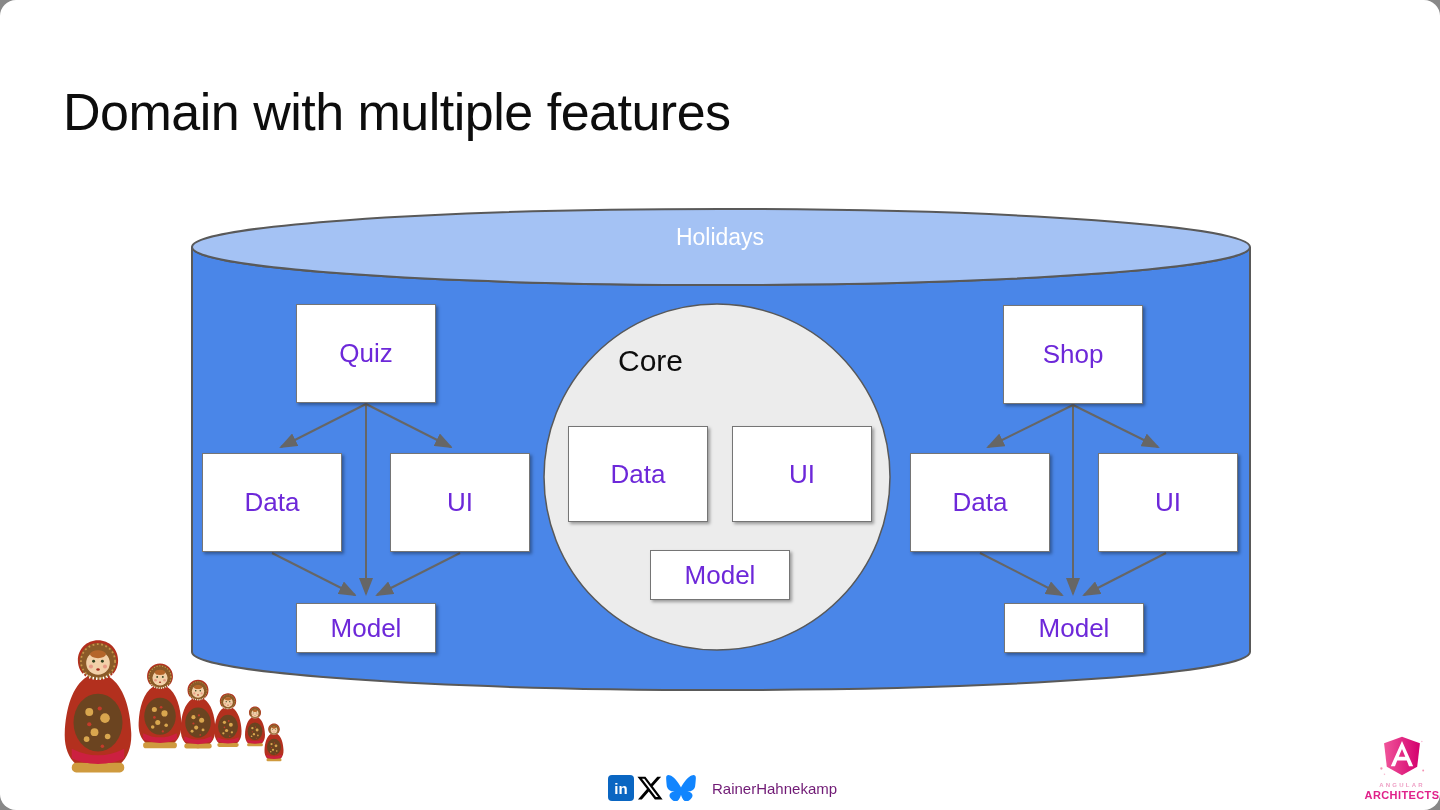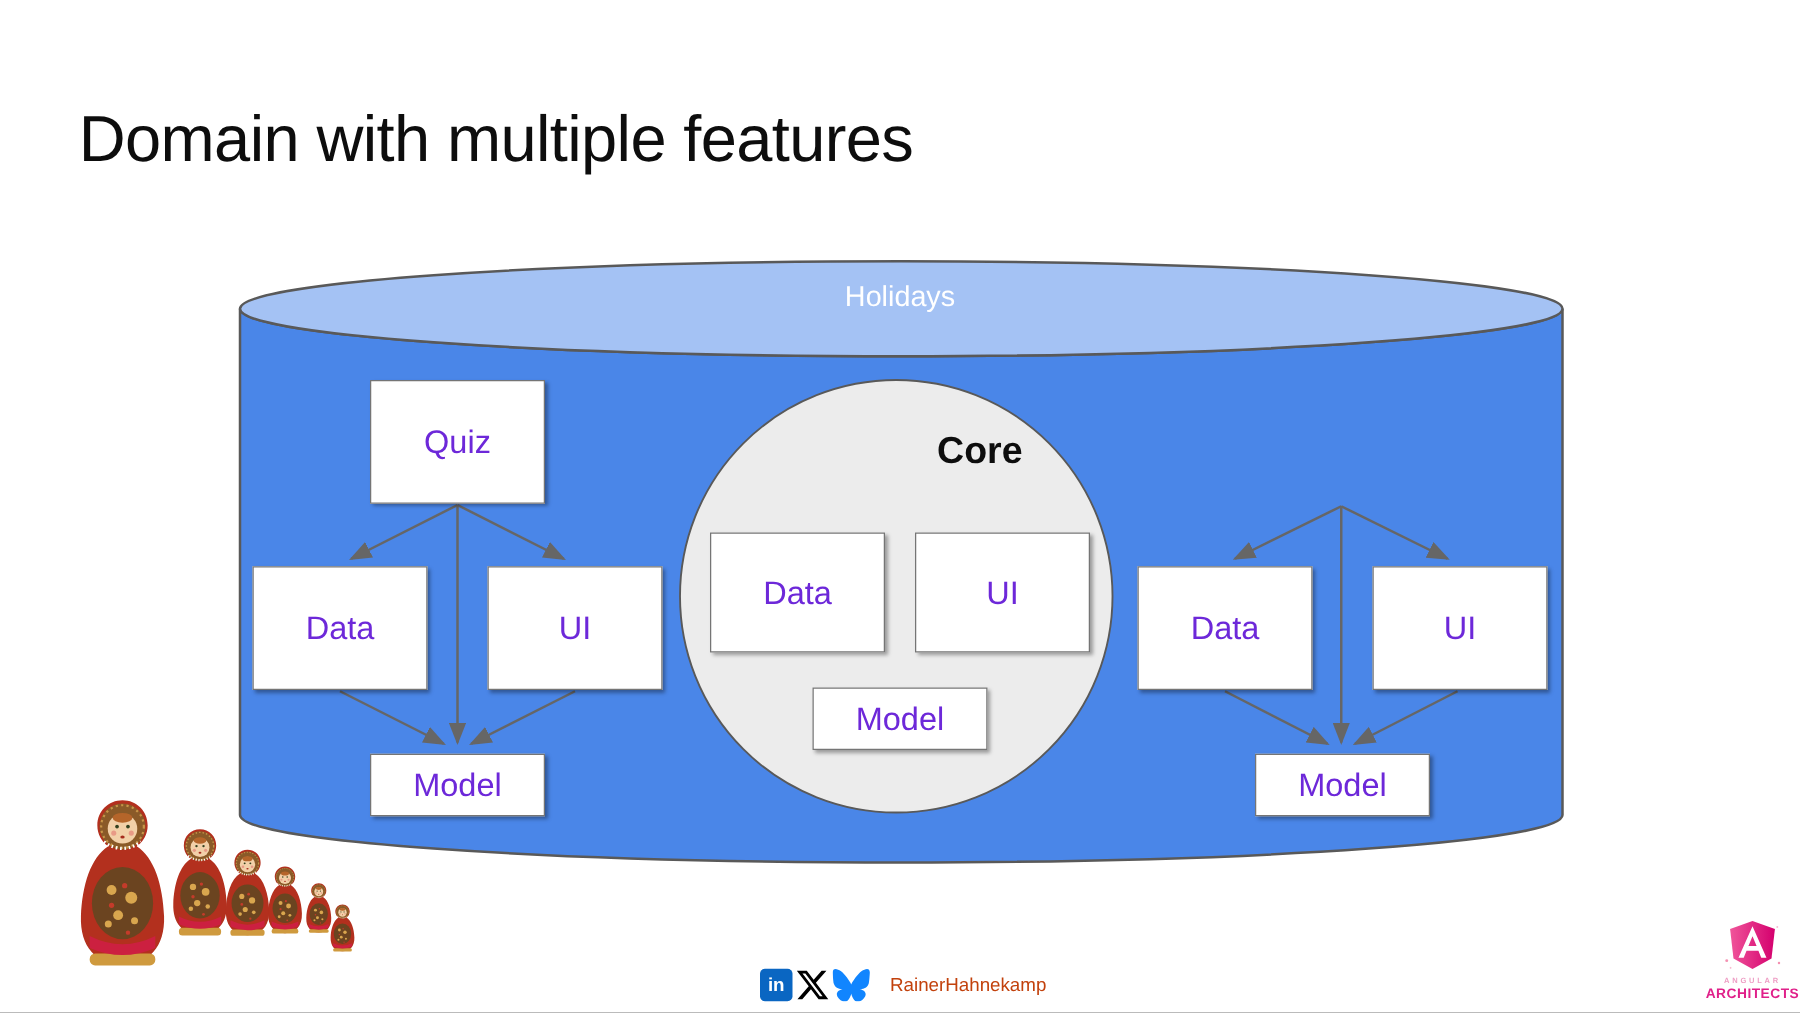--- a/index.html
+++ b/index.html
@@ -1,49 +1,50 @@
 <!DOCTYPE html>
 <html><head>
 <meta charset="utf-8">
 <style>
   html,body{margin:0;padding:0;background:#888;}
   .slide{
     position:relative;width:1440px;height:810px;background:#ffffff;overflow:hidden;
     font-family:"Liberation Sans",sans-serif;
+    border-radius:16px;
   }
   .slide-title{
     position:absolute;left:63px;top:82px;font-size:52px;font-weight:400;
     color:#0d0d0d;letter-spacing:-0.5px;white-space:nowrap;
   }
   .diagram-svg{position:absolute;left:0;top:0;z-index:1;}
   .cyl-label{
     position:absolute;left:520px;top:224px;width:400px;text-align:center;
     font-size:23px;color:#ffffff;z-index:2;
   }
   .core-label{
-    position:absolute;left:618px;top:344px;width:200px;text-align:right;
-    font-size:30px;font-weight:700;color:#0d0d0d;z-index:2;
+    position:absolute;left:618px;top:344px;width:200px;text-align:left;
+    font-size:30px;font-weight:400;color:#0d0d0d;z-index:2;
   }
   .box{
     position:absolute;z-index:2;background:#ffffff;border:1.5px solid #757575;
     box-shadow:2px 2px 3px rgba(0,0,0,0.35);
     display:flex;align-items:center;justify-content:center;
     font-size:26px;color:#6d28d9;box-sizing:border-box;
   }
   .dolls{position:absolute;left:40px;top:622px;z-index:2;}
   .footer-social{
     position:absolute;left:608px;top:773px;height:30px;z-index:3;
     display:flex;align-items:center;gap:2px;
   }
   .li-badge{
     width:26px;height:26px;background:#0a66c2;border-radius:4px;
     display:flex;align-items:center;justify-content:center;
     color:#ffffff;font-weight:700;font-size:15px;line-height:1;
   }
-  .handle{margin-left:14px;font-size:15px;color:#c2410c;}
+  .handle{margin-left:14px;font-size:15px;color:#701a75;}
   .aa-logo{
     position:absolute;left:1356px;top:731px;width:92px;z-index:3;
     display:flex;flex-direction:column;align-items:center;gap:1px;
   }
   .aa-line1{font-size:6px;letter-spacing:2.2px;color:#ee9ec4;font-weight:700;}
   .aa-line2{font-size:11px;letter-spacing:0.4px;color:#e0218a;font-weight:700;}
 </style>
 </head>
 <body>
 
@@ -83,20 +84,21 @@
 
   <div class="box" style="left:296px;top:304px;width:140px;height:99px">Quiz</div>
   <div class="box" style="left:202px;top:453px;width:140px;height:99px">Data</div>
   <div class="box" style="left:390px;top:453px;width:140px;height:99px">UI</div>
   <div class="box" style="left:296px;top:603px;width:140px;height:50px">Model</div>
 
   <div class="box" style="left:568px;top:426px;width:140px;height:96px">Data</div>
   <div class="box" style="left:732px;top:426px;width:140px;height:96px">UI</div>
   <div class="box" style="left:650px;top:550px;width:140px;height:50px">Model</div>
 
+  <div class="box" style="left:1003px;top:305px;width:140px;height:99px">Shop</div>
   <div class="box" style="left:910px;top:453px;width:140px;height:99px">Data</div>
   <div class="box" style="left:1098px;top:453px;width:140px;height:99px">UI</div>
   <div class="box" style="left:1004px;top:603px;width:140px;height:50px">Model</div>
 
   <svg class="dolls" width="260" height="168" viewBox="0 0 260 168">
     <defs>
       <g id="doll">
         <path d="M50,6 C63,6 73,16 73,29 C73,37 69,44 63,48 C79,58 87,84 88,112 C89,140 74,156 50,156 C26,156 11,140 12,112 C13,84 21,58 37,48 C31,44 27,37 27,29 C27,16 37,6 50,6 Z" fill="#b3301e"></path>
         <rect x="20" y="146" width="60" height="11" rx="5" fill="#cf9a3e"></rect>
         <path d="M20,130 Q50,145 80,130 L80,141 Q50,154 20,141 Z" fill="#cc2040"></path>

